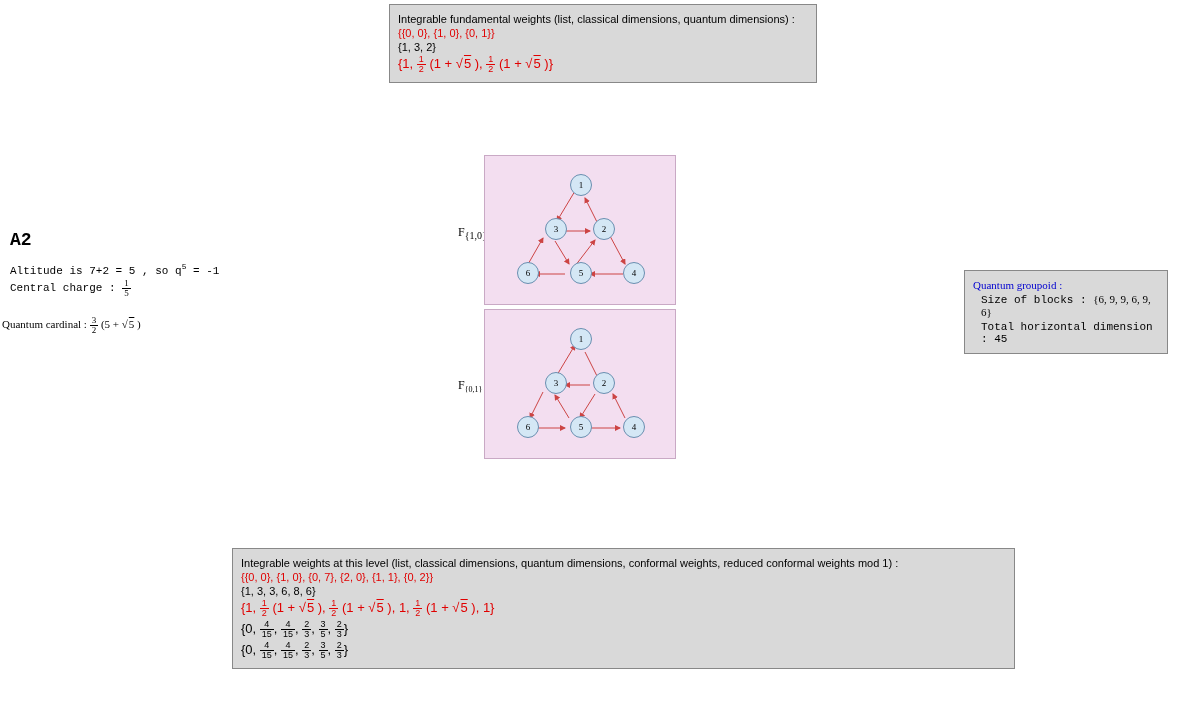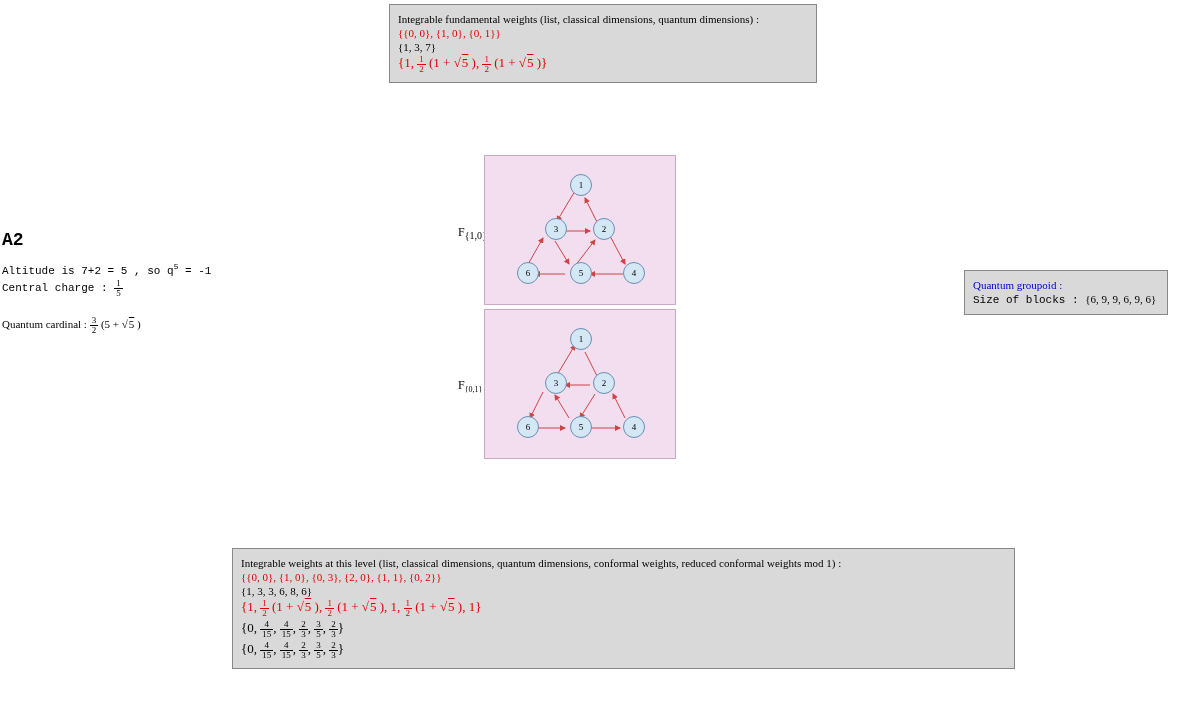--- a/index.html
+++ b/index.html
@@ -74,42 +74,42 @@
     left: 964px;
     top: 270px;
     width: 204px;
   }
   .bottom-box {
     position: absolute;
     left: 232px;
     top: 548px;
     width: 783px;
   }
-  .line { margin: 2px 0; font-family: Liberation Serif, serif; font-size: 11px; }
-  .mono { font-family: "Courier New", monospace; }
+  .line { margin: 2px 0; font-family: Liberation Sans, sans-serif; font-size: 11px; }
+  .mono { font-family: "Courier New", monospace; margin-left: 8px; }
   .frac {
     display: inline-block;
     vertical-align: middle;
     text-align: center;
     font-size: 9px;
     line-height: 1;
   }
   .frac .num { display: block; border-bottom: 1px solid currentColor; padding: 0 2px; }
   .frac .den { display: block; padding: 0 2px; }
   .sqrt { text-decoration: overline; padding-left: 1px; }
   sup { font-size: 8px; }
   svg.arrows { position: absolute; top:0; left:0; width:100%; height:100%; pointer-events:none; }
 </style>
 </head>
 <body>
 
 <div class="box box-top">
   <div class="line">Integrable fundamental weights (list, classical dimensions, quantum dimensions) :</div>
   <div class="line red">{{0, 0}, {1, 0}, {0, 1}}</div>
-  <div class="line">{1, 3, 7}</div>
+  <div class="line">{1, 3, 2}</div>
   <div class="line red" style="font-size:13px;">
     {1, <span class="frac"><span class="num">1</span><span class="den">2</span></span> (1 + √<span class="sqrt">5</span> ), <span class="frac"><span class="num">1</span><span class="den">2</span></span> (1 + √<span class="sqrt">5</span> )}
   </div>
 </div>
 
 <div class="left-panel">
   <div class="title mono">A2</div>
   <div style="height:10px"></div>
   <div class="line mono">
     <span>Altitude is 7+2 = 5 , so q</span><sup>5</sup><span> = -1</span>
@@ -188,25 +188,28 @@
     <div class="node" style="left:85px; top:106px;">5</div>
     <div class="node" style="left:32px; top:106px;">6</div>
   </div>
 </div>
 
 <div class="box right-box">
   <div class="line blue" style="font-family:'Times New Roman',serif">Quantum groupoid :</div>
   <div class="line mono">
     <span>Size of blocks : </span><span style="font-family:'Times New Roman',serif">{6, 9, 9, 6, 9, 6}</span>
   </div>
+  <div class="line mono">
+    <span>Total horizontal dimension : </span><span>45</span>
+  </div>
 </div>
 
 <div class="box bottom-box">
   <div class="line">Integrable weights at this level (list, classical dimensions, quantum dimensions, conformal weights, reduced conformal weights mod 1) :</div>
-  <div class="line red">{{0, 0}, {1, 0}, {0, 3}, {2, 0}, {1, 1}, {0, 2}}</div>
+  <div class="line red">{{0, 0}, {1, 0}, {0, 7}, {2, 0}, {1, 1}, {0, 2}}</div>
   <div class="line">{1, 3, 3, 6, 8, 6}</div>
   <div class="line red" style="font-size:13px;">
     {1, <span class="frac"><span class="num">1</span><span class="den">2</span></span> (1 + √<span class="sqrt">5</span> ), <span class="frac"><span class="num">1</span><span class="den">2</span></span> (1 + √<span class="sqrt">5</span> ), 1, <span class="frac"><span class="num">1</span><span class="den">2</span></span> (1 + √<span class="sqrt">5</span> ), 1}
   </div>
   <div class="line" style="font-size:13px;">
     {<span>0</span>,
     <span class="frac"><span class="num">4</span><span class="den">15</span></span>,
     <span class="frac"><span class="num">4</span><span class="den">15</span></span>,
     <span class="frac"><span class="num">2</span><span class="den">3</span></span>,
     <span class="frac"><span class="num">3</span><span class="den">5</span></span>,

